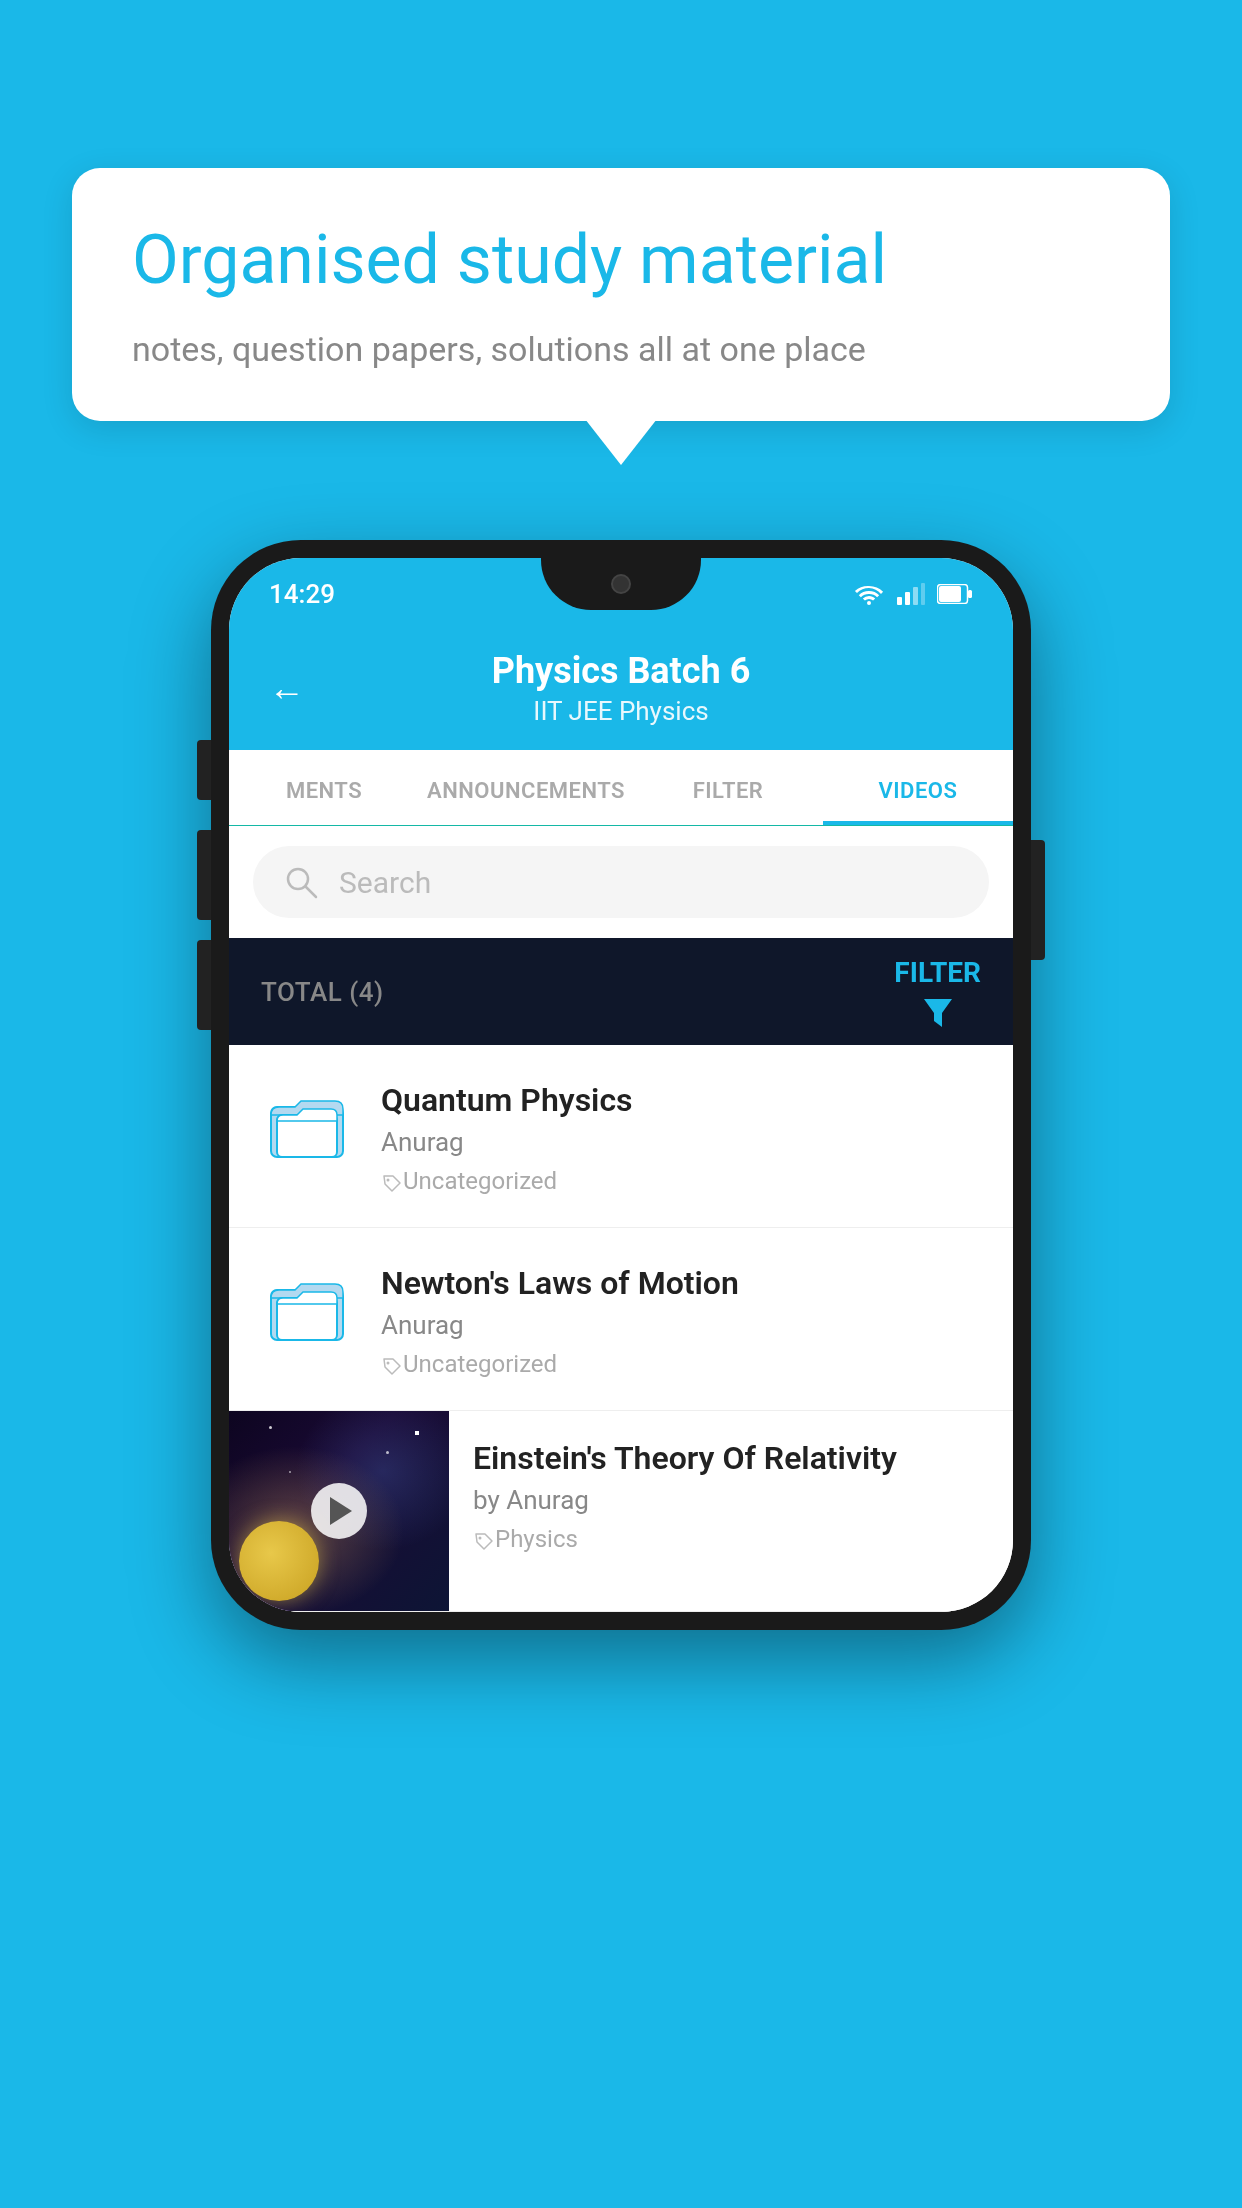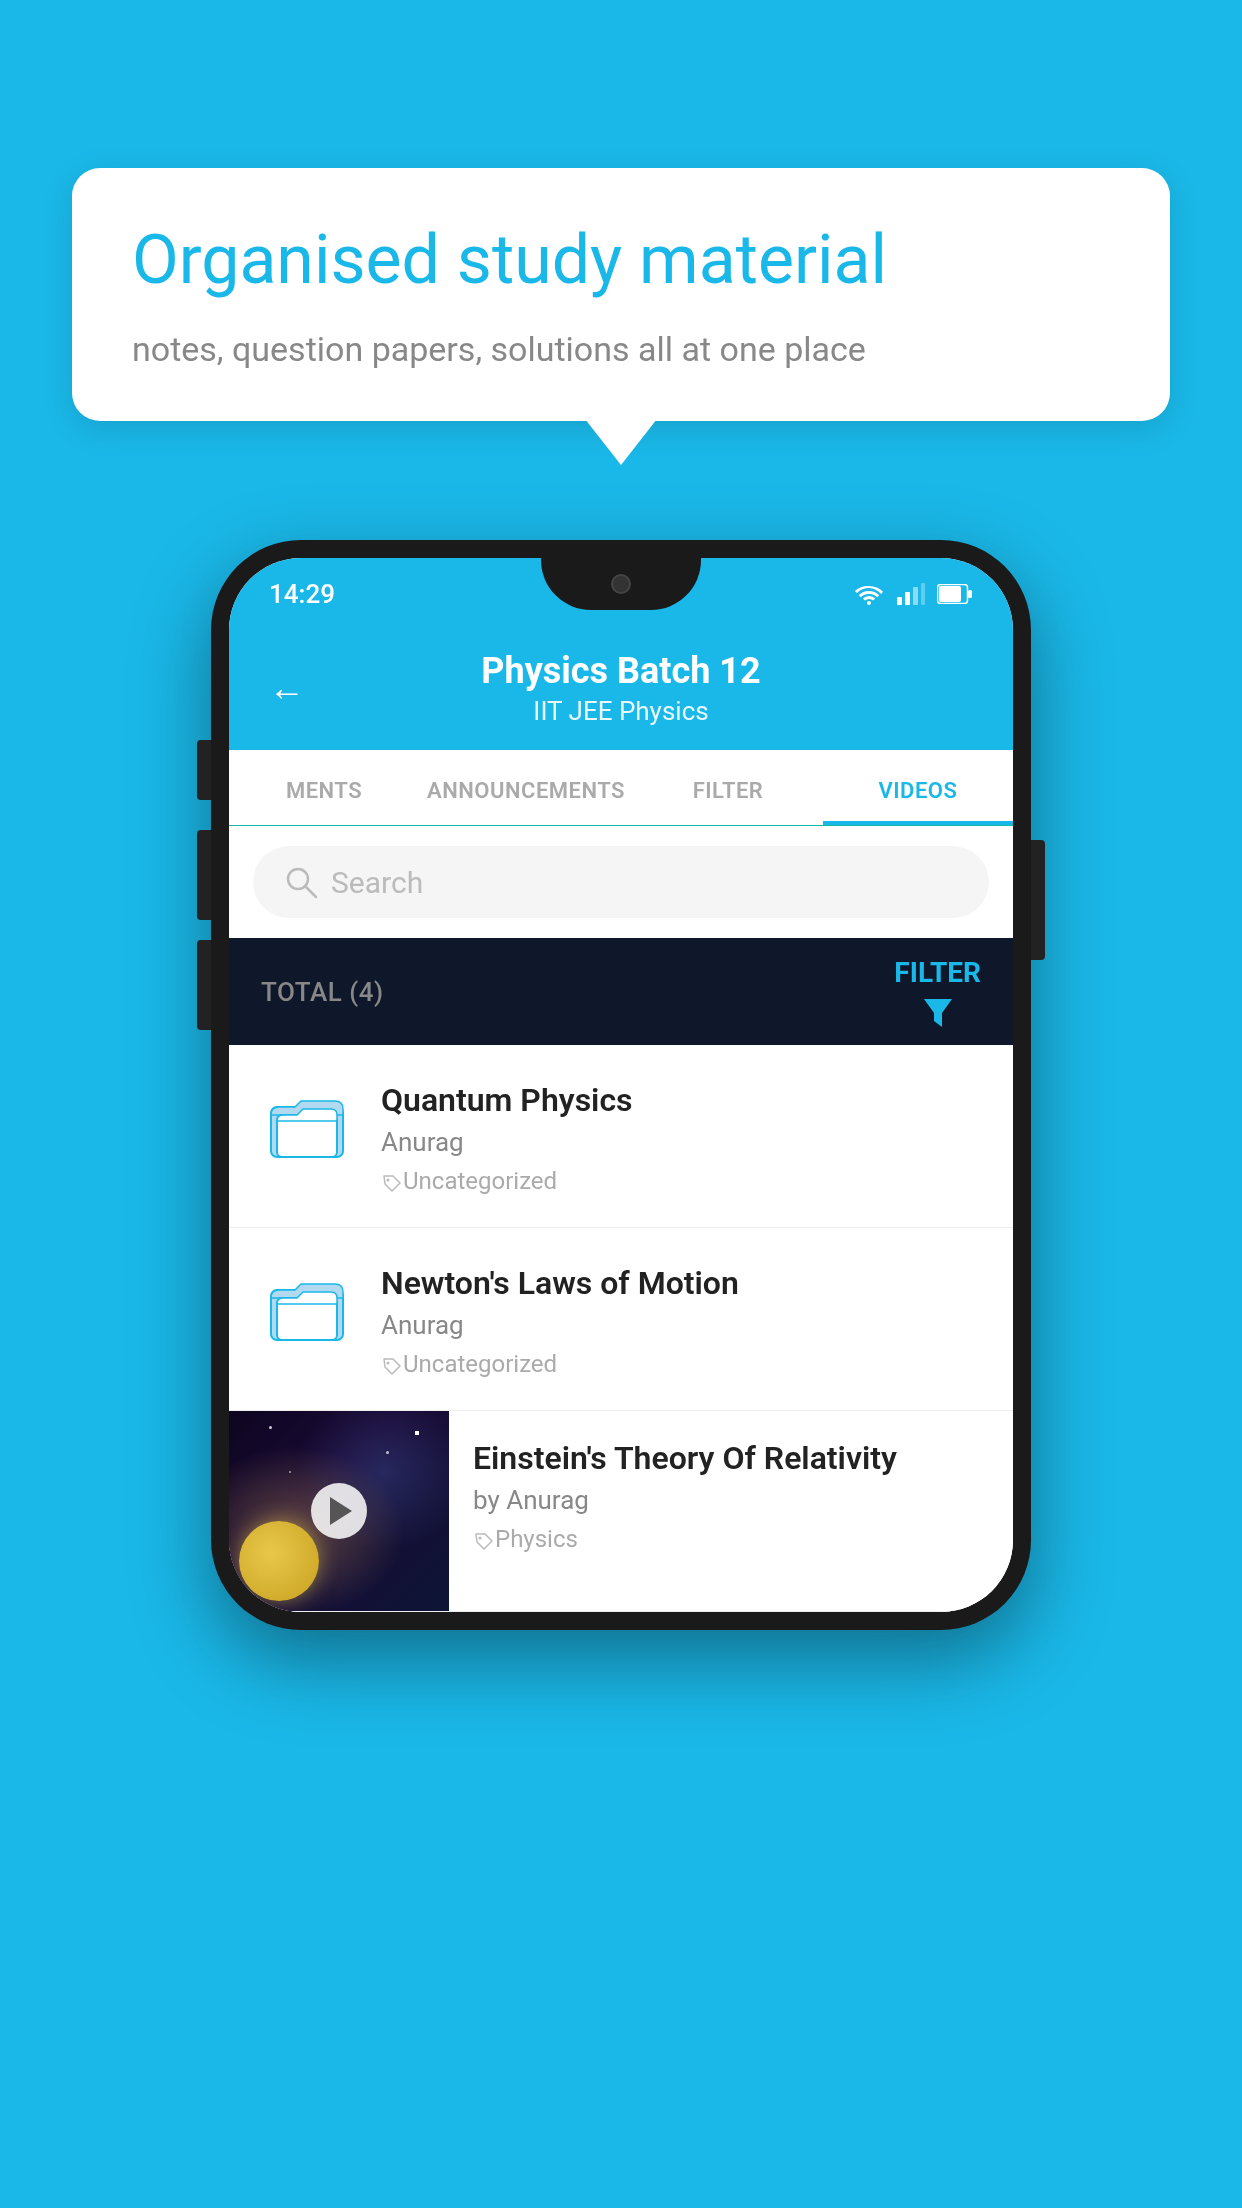--- a/index.html
+++ b/index.html
@@ -229,21 +229,21 @@
       background: white;
       padding: 20px 24px;
     }
 
     .search-input-wrapper {
       background: #f5f5f5;
       border-radius: 40px;
       display: flex;
       align-items: center;
       padding: 18px 30px;
-      gap: 12px;
+      gap: 20px;
     }
 
     .search-placeholder {
       color: #bbb;
       font-size: 30px;
     }
 
     
     .filter-row {
       background: #0f172a;
@@ -426,21 +426,21 @@
             <rect x="0.5" y="0.5" width="30" height="19" rx="3" stroke="white" stroke-width="1.5"></rect>
             <rect x="31" y="6" width="4" height="8" rx="1.5" fill="white"></rect>
             <rect x="2" y="2" width="22" height="16" rx="2" fill="white"></rect>
           </svg>
         </div>
       </div>
 
       <div class="app-header">
         <div class="back-arrow">←</div>
         <div class="header-title-area">
-          <div class="header-title">Physics Batch 12</div>
+          <div class="header-title">Physics Batch 6</div>
           <div class="header-subtitle">IIT JEE   Physics</div>
         </div>
 
         <div style="width:36px"></div>
       </div>
 
       <div class="tabs-bar">
         <div class="tab-item">
           <span>MENTS</span>
         </div>

